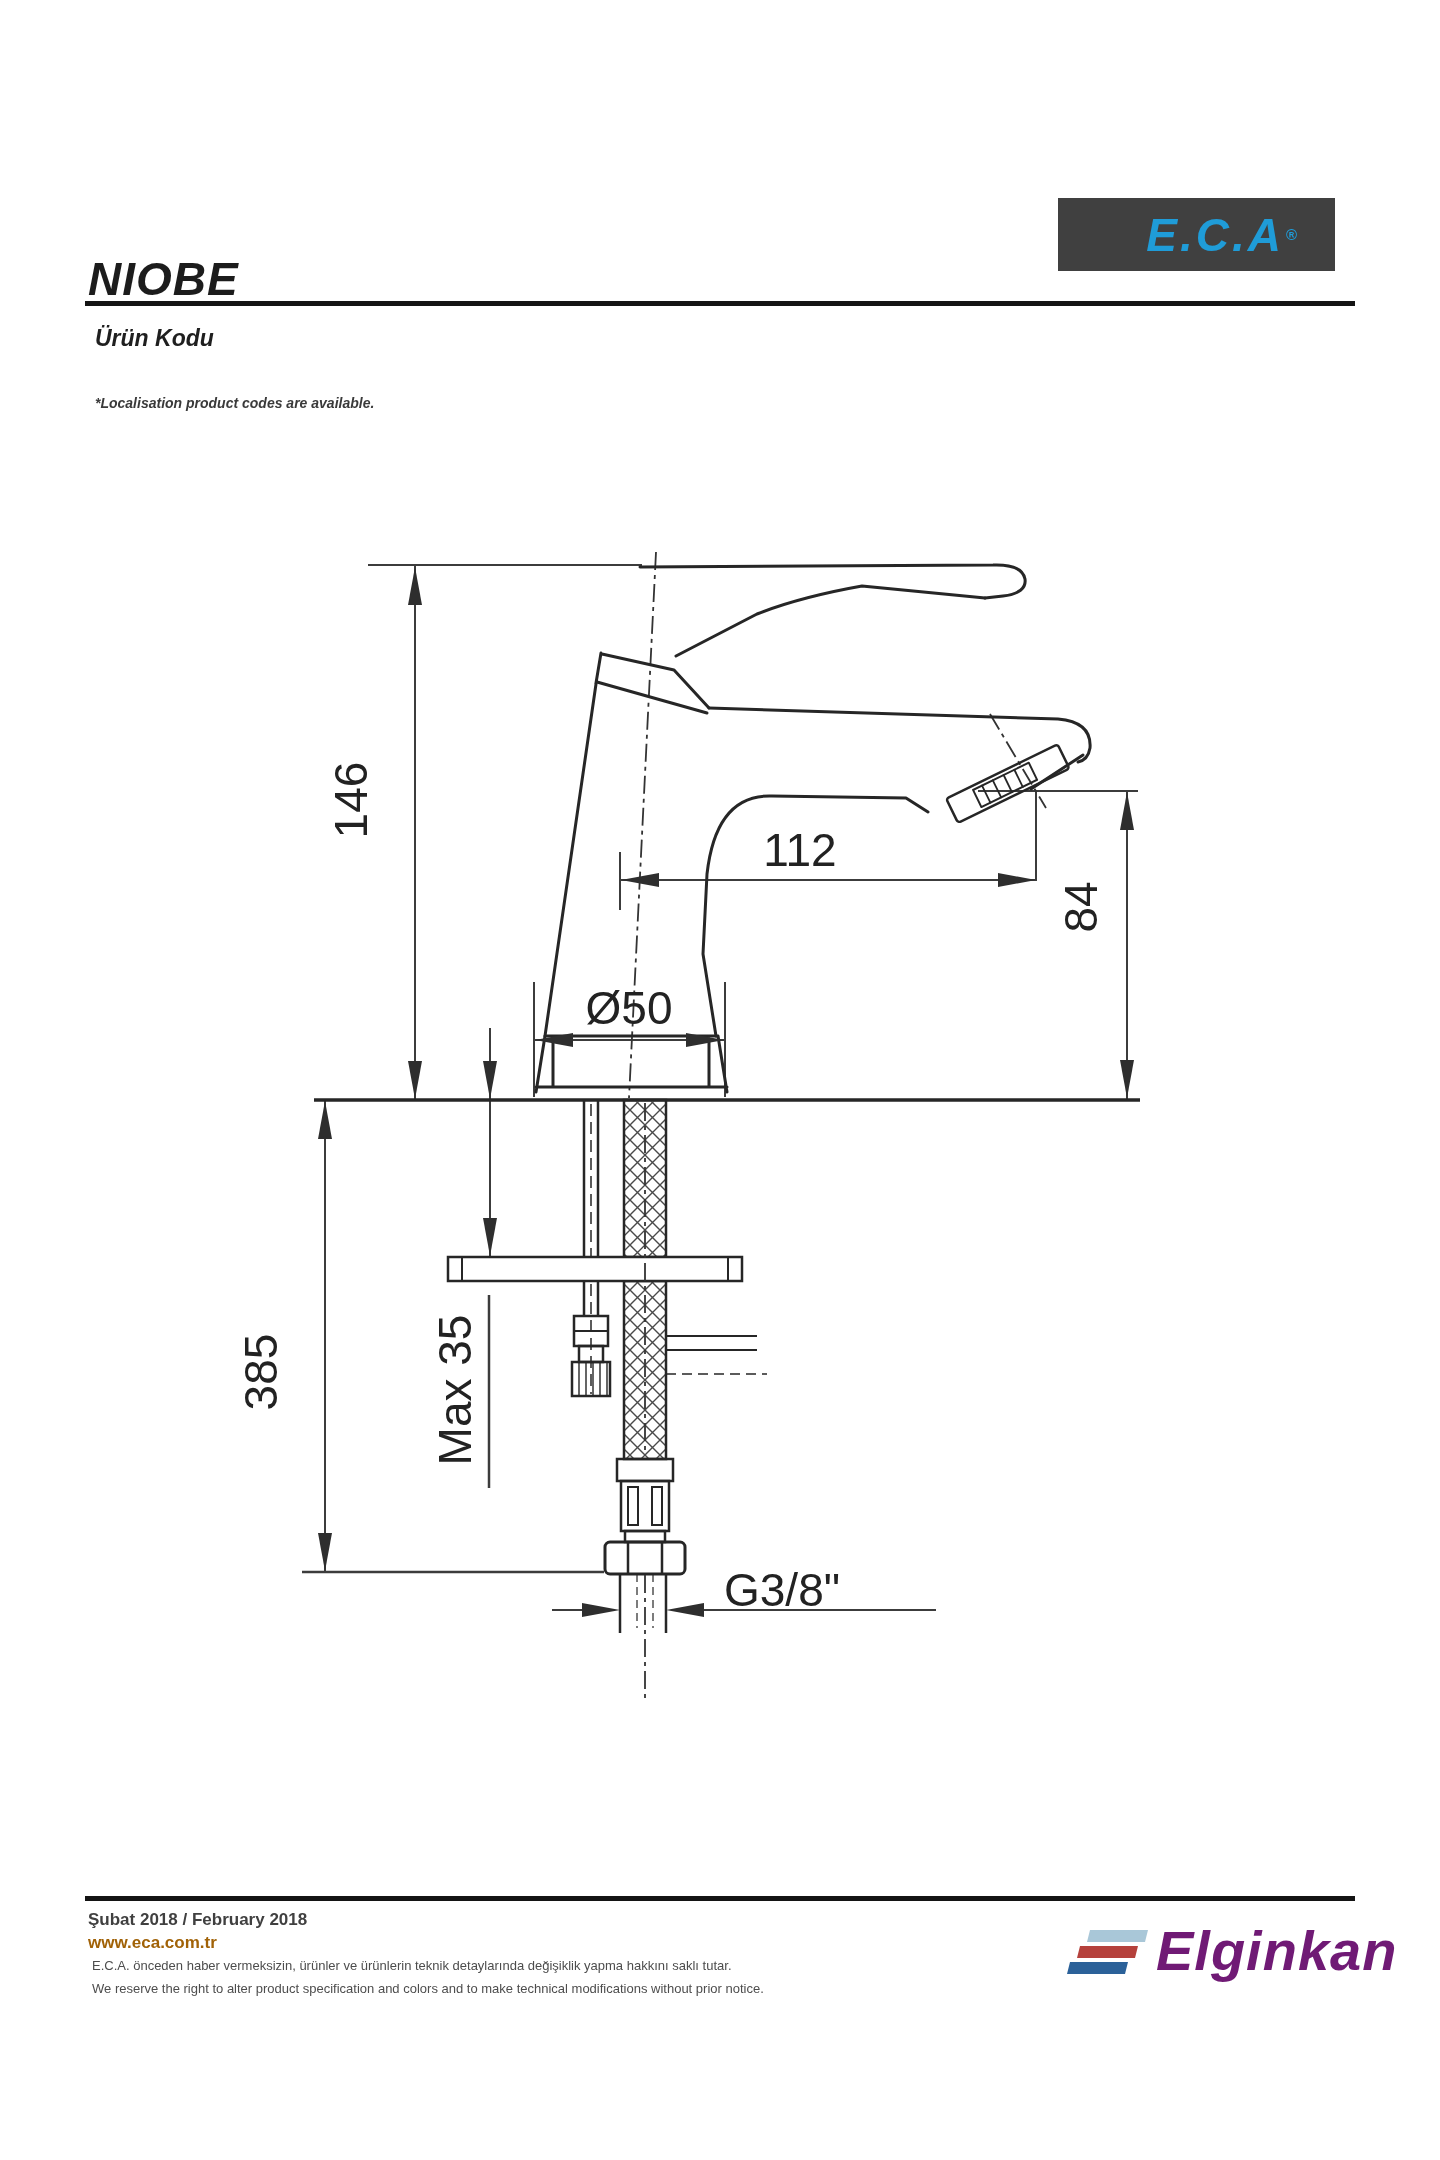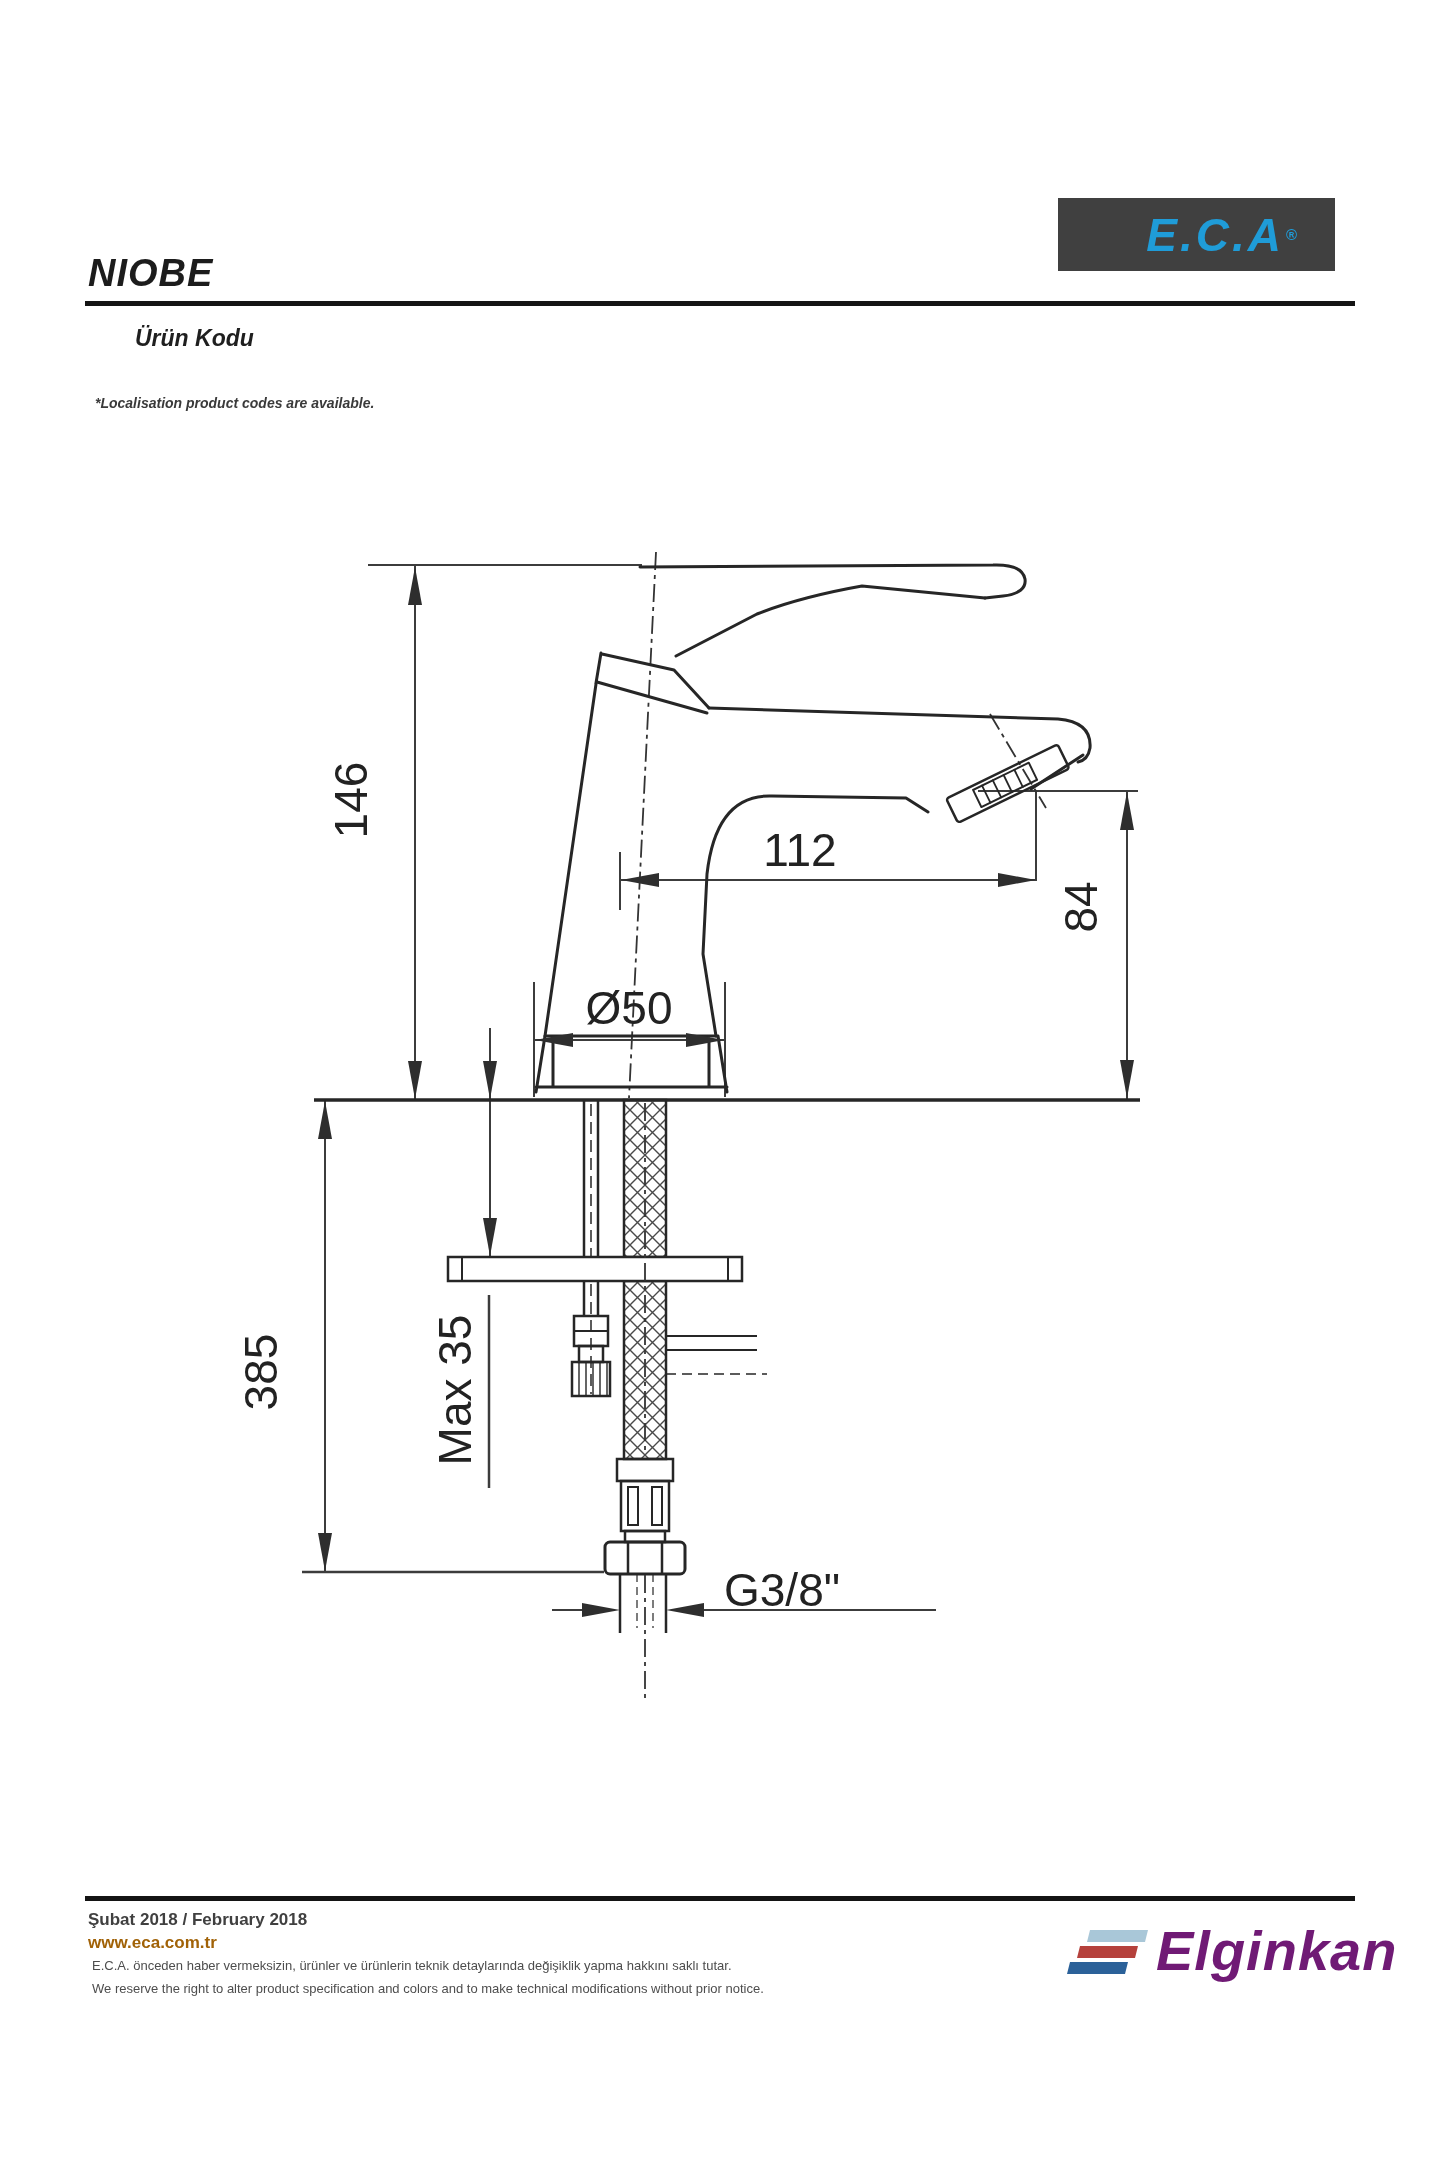--- a/index.html
+++ b/index.html
@@ -1,32 +1,32 @@
 <!DOCTYPE html>
 <html><head>
 <meta charset="utf-8">
 <style>
   html,body{margin:0;padding:0;background:#d9d9d9;}
   .page{position:relative;width:1440px;height:2160px;background:#ffffff;
         font-family:"Liberation Sans",sans-serif;overflow:hidden;margin:0 auto;}
   .abs{position:absolute;}
 
   
-  .title{left:88px;top:252px;font-size:38px;font-weight:bold;font-style:italic;color:#1c1c1c;letter-spacing:1px;}
+  .title{left:88px;top:252px;font-size:46px;font-weight:bold;font-style:italic;color:#1c1c1c;letter-spacing:1px;}
   .rule{left:85px;width:1270px;height:5px;background:#141414;}
   .rule-top{top:301px;}
   .rule-bottom{top:1896px;}
   .eca-box{left:1058px;top:198px;width:277px;height:73px;background:#404040;
            display:flex;align-items:center;justify-content:flex-end;padding-right:38px;box-sizing:border-box;}
   .eca-text{font-size:46px;font-weight:bold;font-style:italic;color:#1f9cd8;letter-spacing:3px;}
   .eca-reg{font-size:15px;font-weight:bold;color:#1f9cd8;vertical-align:super;margin-left:2px;}
 
   .codes{left:95px;top:320px;width:1290px;font-style:italic;font-weight:bold;color:#1f1f1f;}
   .code-row{display:flex;font-size:23px;line-height:36px;}
-  .code-label{width:138px;flex:0 0 auto;margin-left:40px;}
+  .code-label{width:138px;flex:0 0 auto;}
   .code-value{white-space:pre;}
   .note{left:95px;top:395px;font-size:14px;font-style:italic;font-weight:bold;color:#3a3a3a;text-align:right;}
 
   
   .foot-date{left:88px;top:1910px;font-size:17px;font-weight:bold;color:#404040;}
   .foot-site{left:88px;top:1933px;font-size:17px;font-weight:bold;color:#a16207;text-decoration:none;}
   .foot-legal{left:92px;font-size:13px;color:#4d4d4d;}
   .legal-tr{top:1958px;}
   .legal-en{top:1981px;}
 

